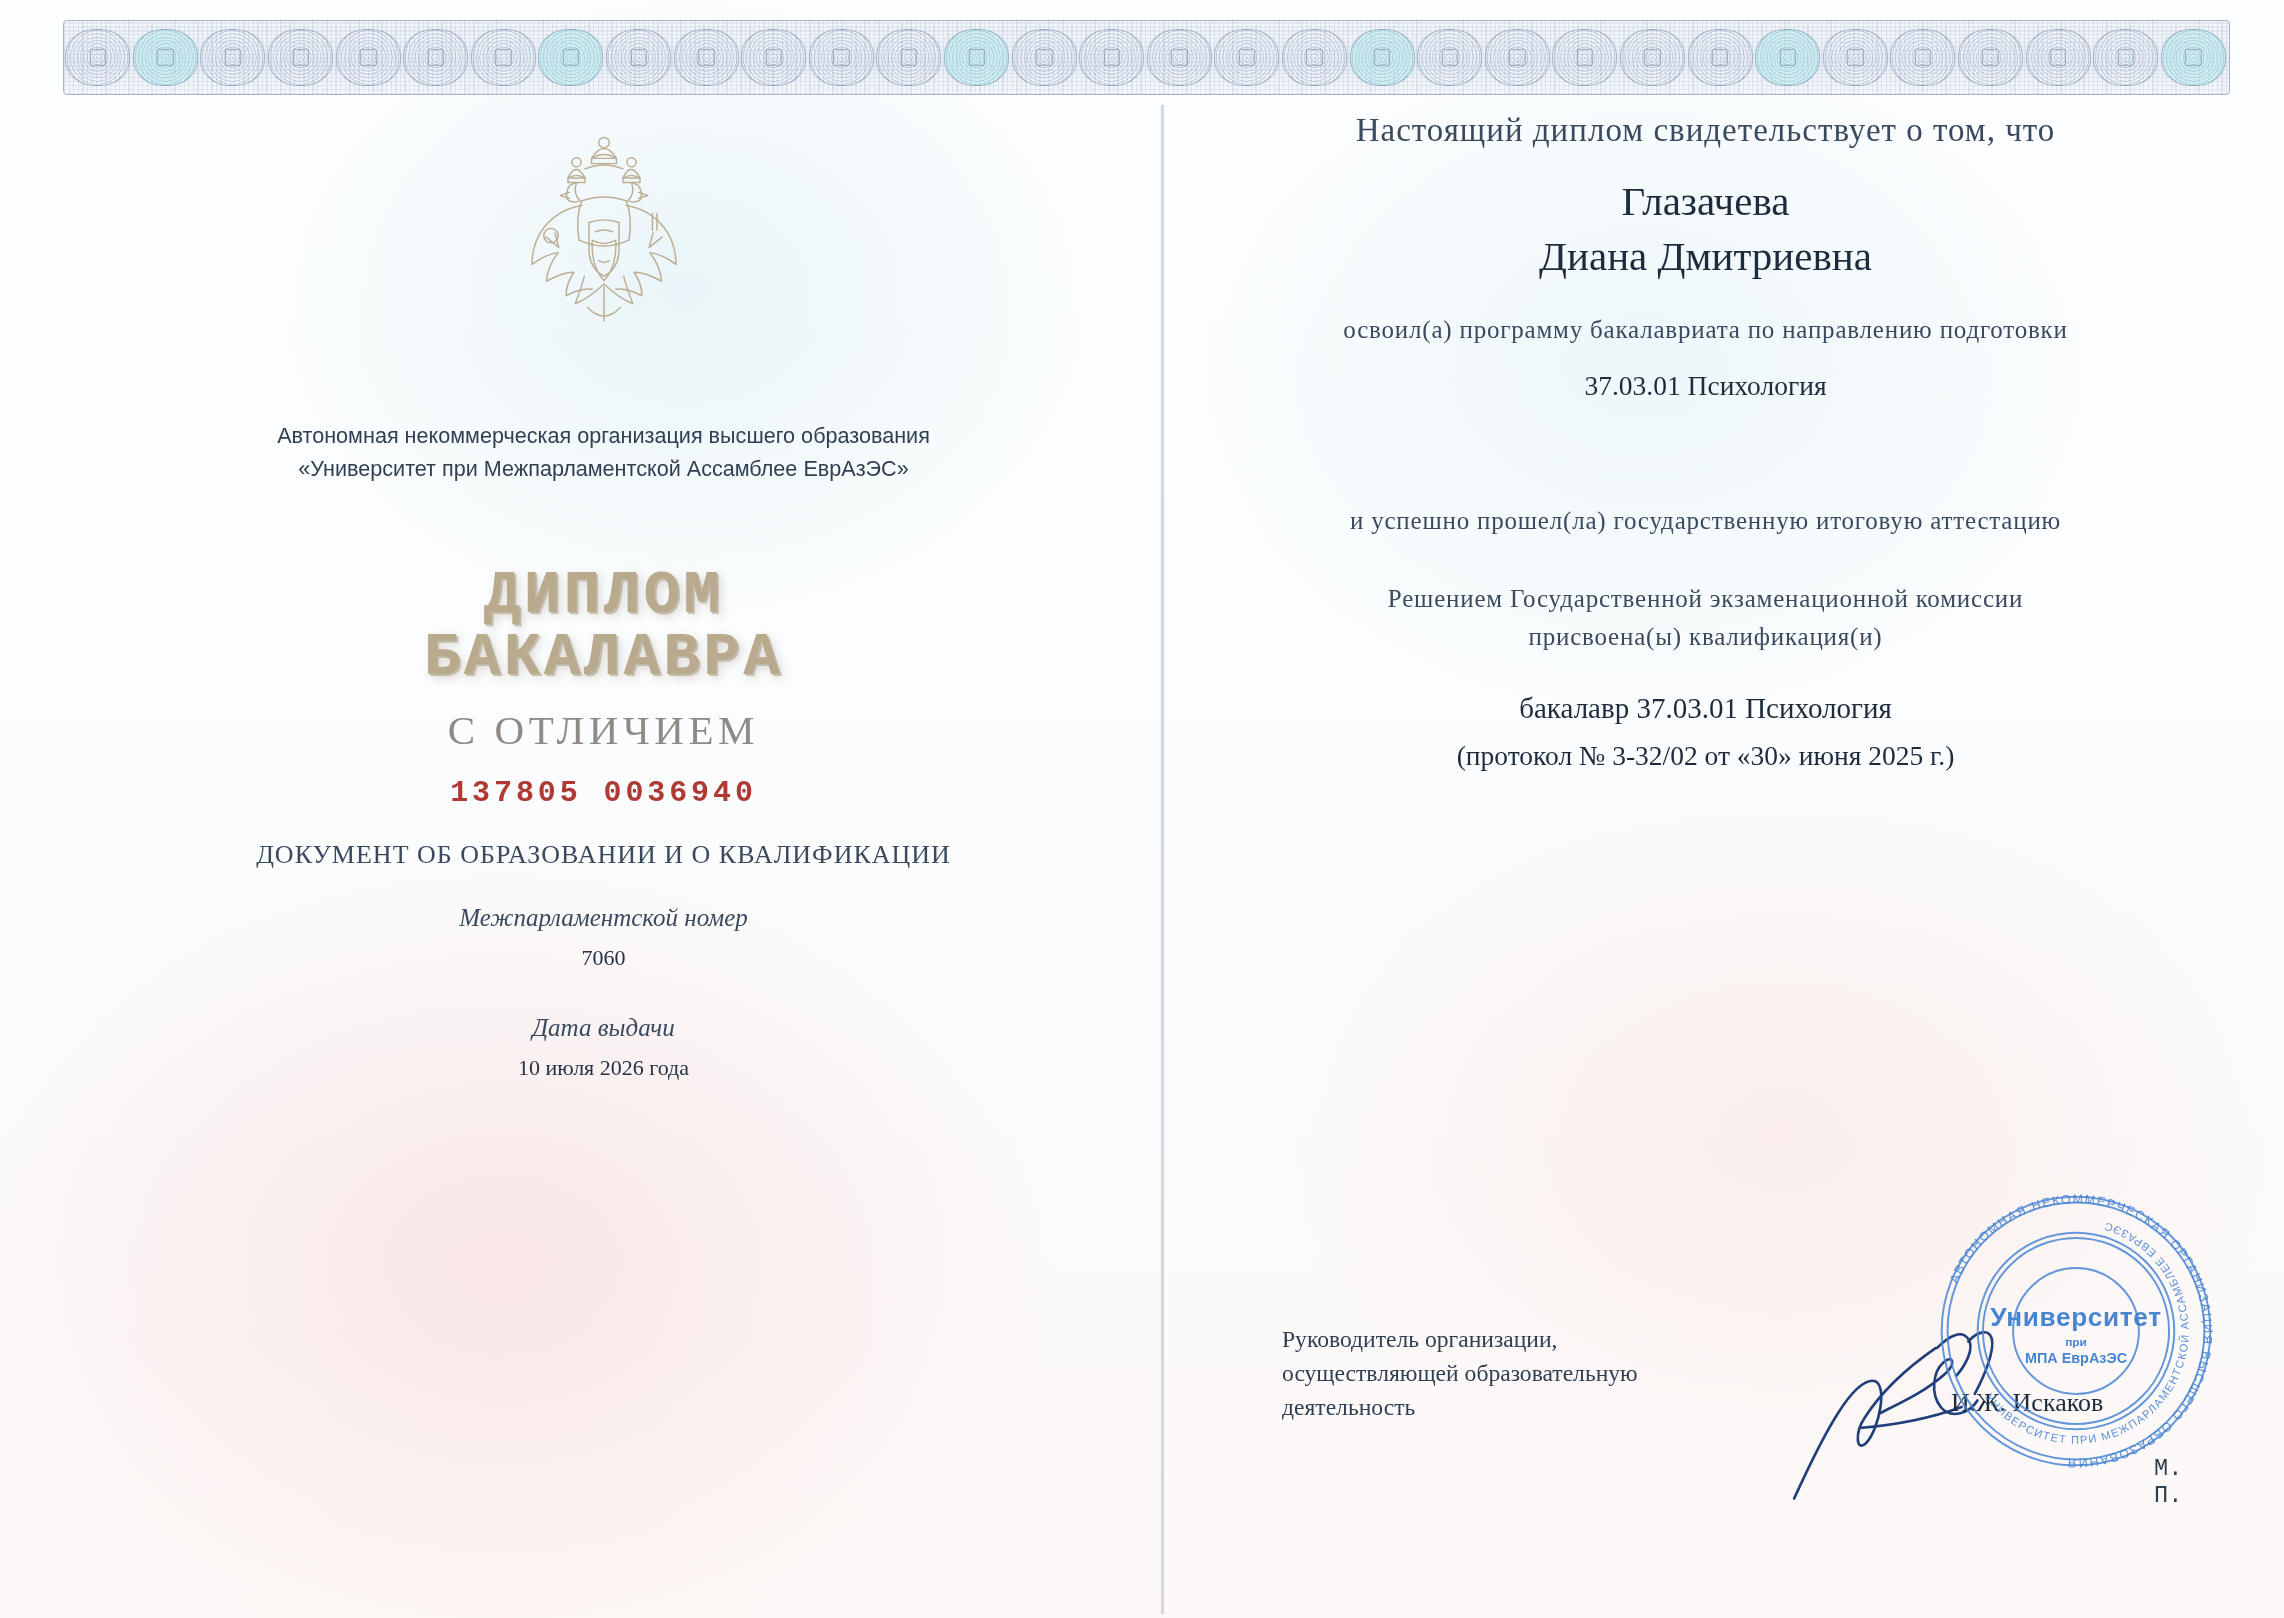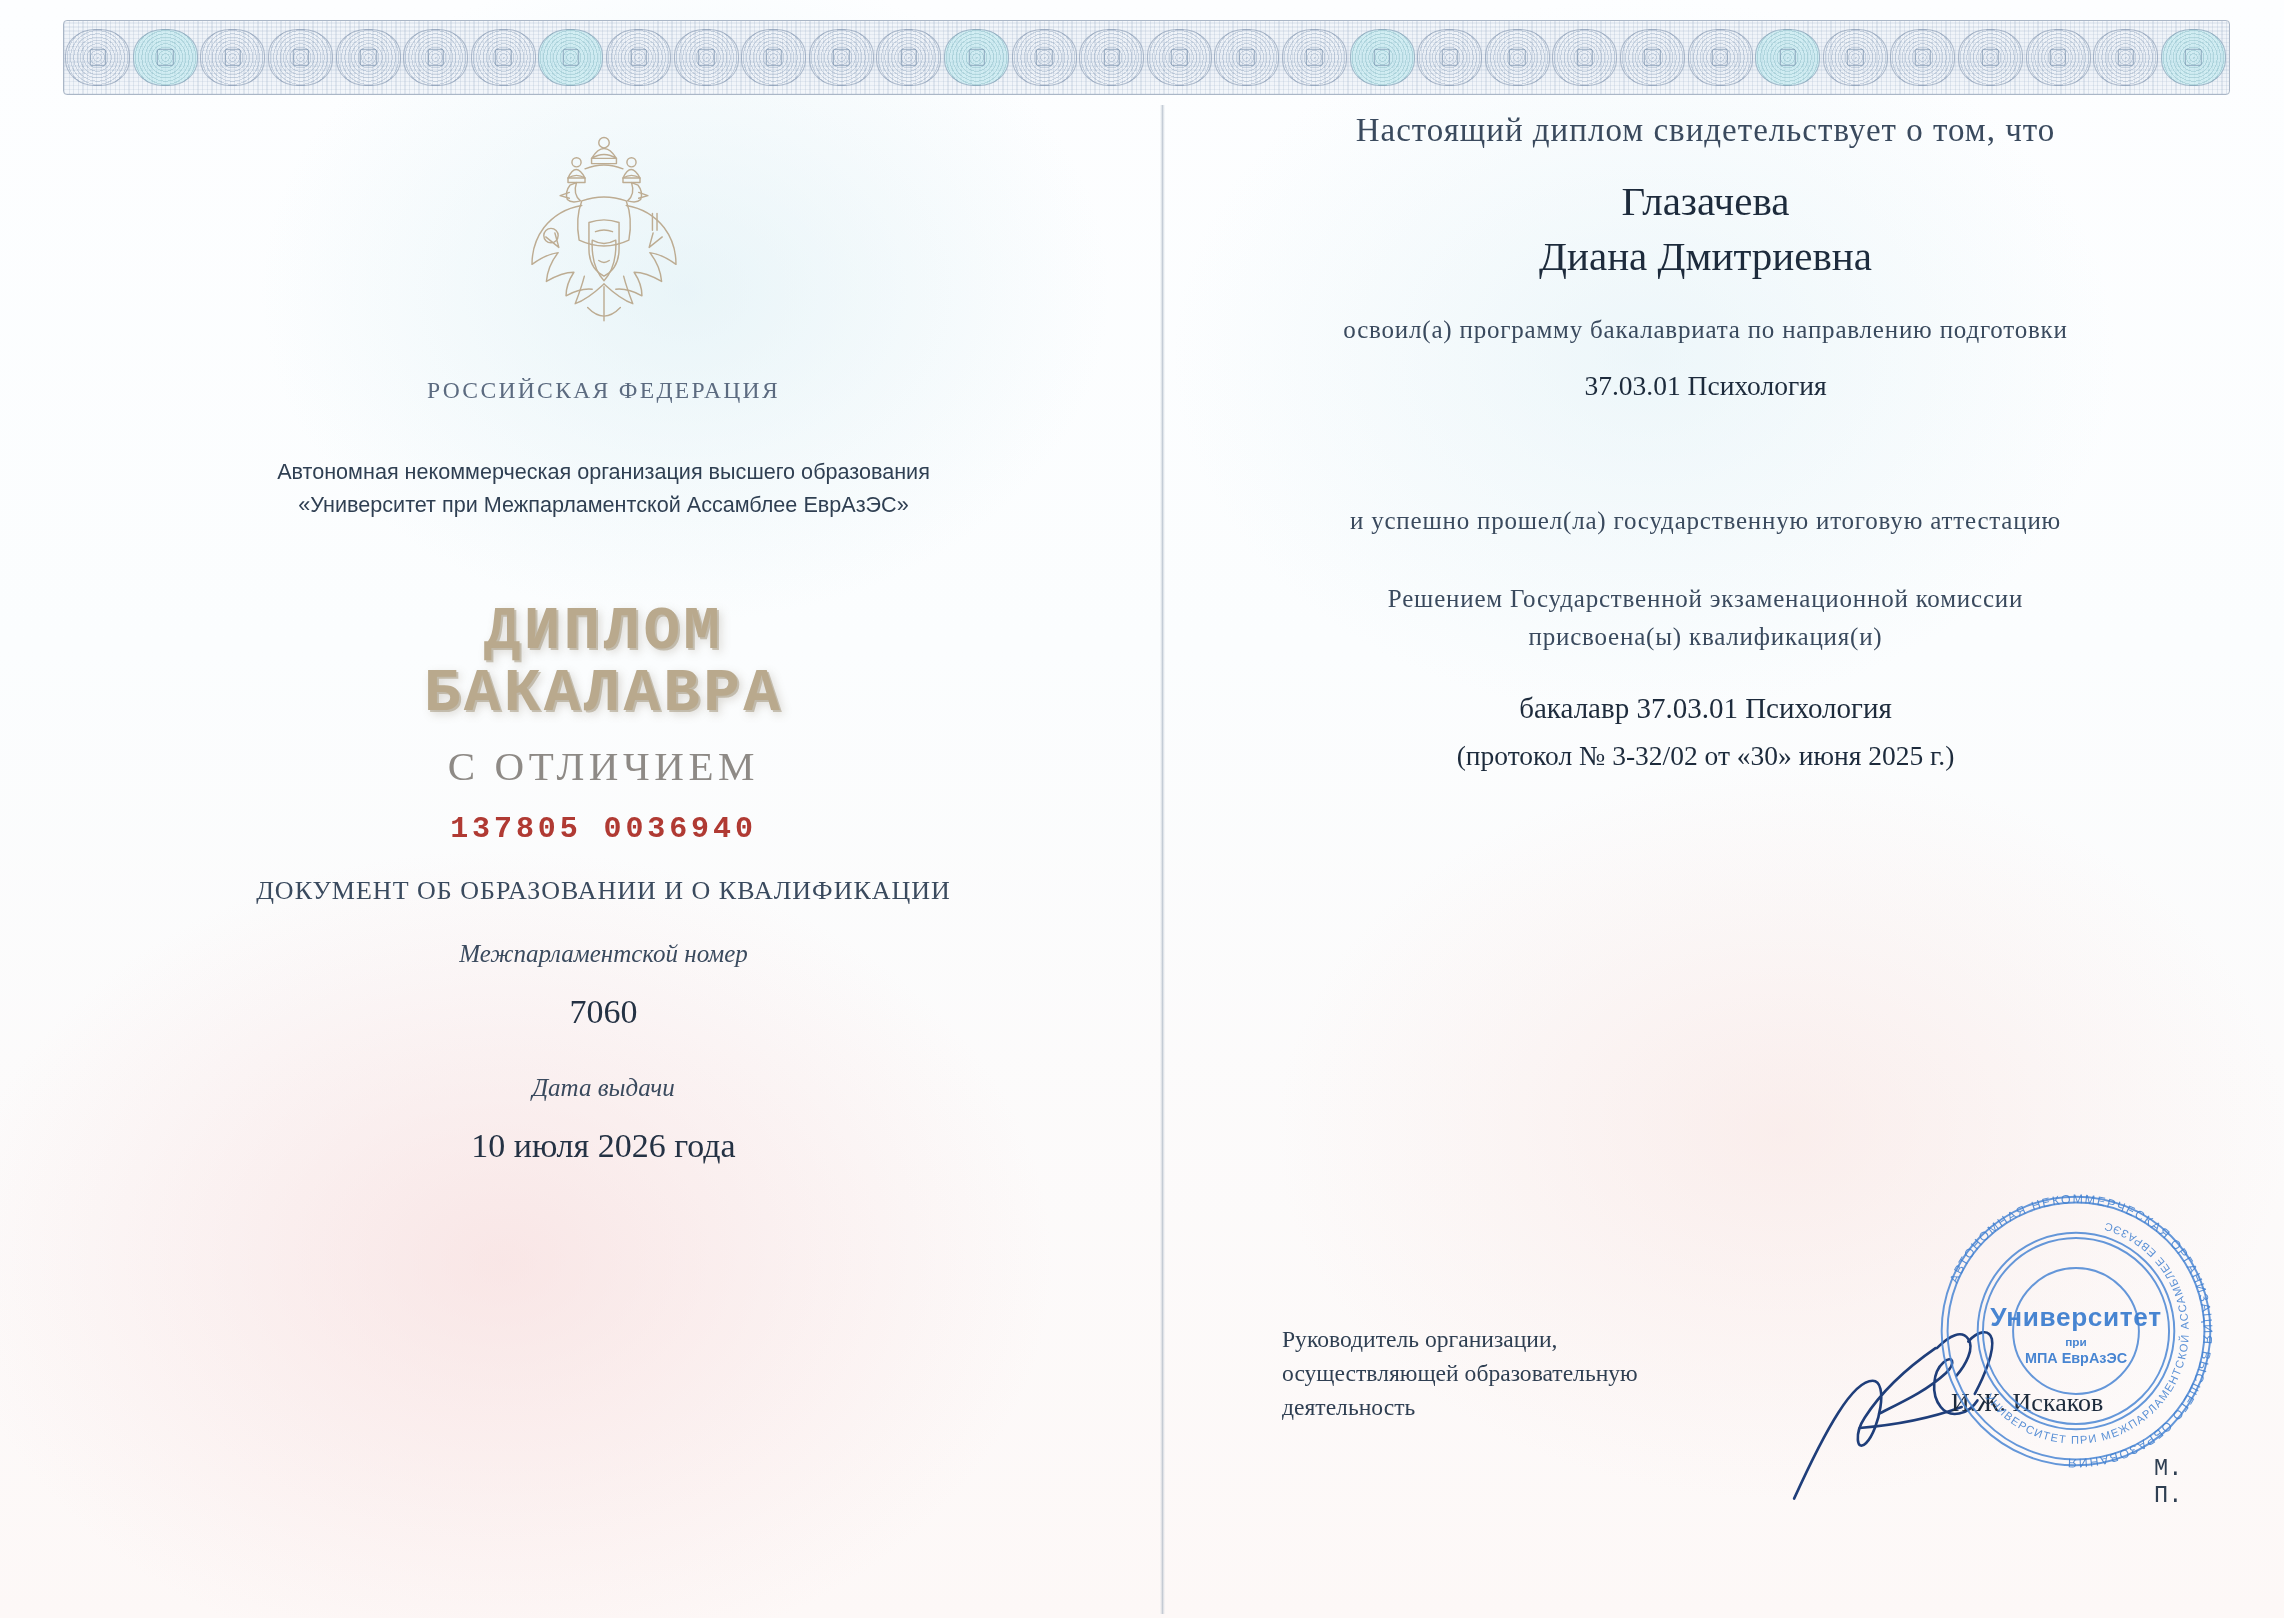--- a/index.html
+++ b/index.html
@@ -187,22 +187,22 @@
     color: #3a4a5e;
   }
 
   .reg-label, .date-label {
     margin-top: 34px;
     font-size: 25px;
     font-style: italic;
     color: #3a4a5e;
   }
   .reg-value, .date-value {
-    margin-top: 25px;
-    font-size: 34px;
+    margin-top: 13px;
+    font-size: 22px;
     color: #243244;
   }
   .date-label { margin-top: 43px; }
 
   
   .r-intro {
     font-size: 33px;
     letter-spacing: 1px;
     color: #3a4a5e;
   }
@@ -387,21 +387,20 @@
           <path d="M140 268 q25 26 50 0"></path>
 
           <path d="M96 176 l-20 -16 m20 16 l-6 -22"></path>
           <path d="M234 176 l20 -16 m-20 16 l6 -22"></path>
           <circle cx="84" cy="158" r="11"></circle>
           <path d="M246 150 v-26 m-7 26 v-26"></path>
         </g>
       </svg>
     </div>
 
-    <div class="rf-label">РОССИЙСКАЯ ФЕДЕРАЦИЯ</div>
 
     <div class="org-block">
       <div>Автономная некоммерческая организация высшего образования</div>
       <div>«Университет при Межпарламентской Ассамблее ЕврАзЭС»</div>
     </div>
 
     <div class="diploma-title">
       <span>ДИПЛОМ</span>
       <span class="line2">БАКАЛАВРА</span>
     </div>

